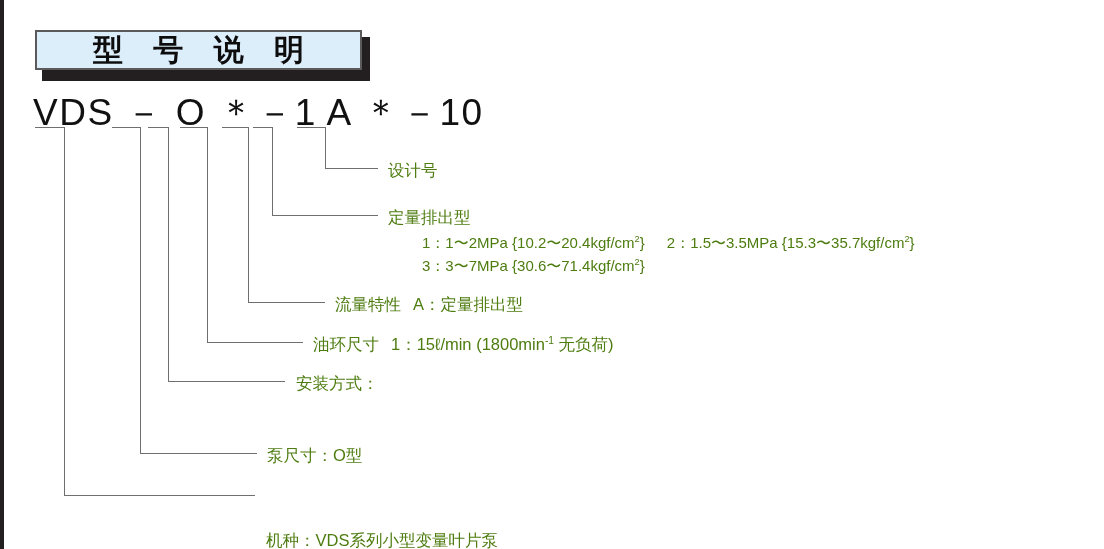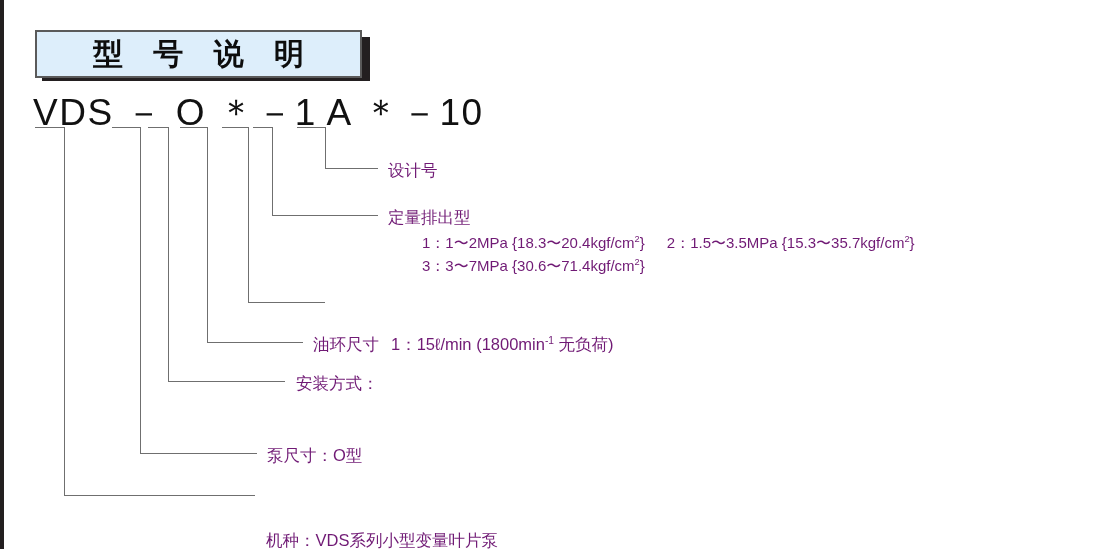--- a/index.html
+++ b/index.html
@@ -33,21 +33,21 @@
     top: 37px;
     width: 328px;
     height: 44px;
     background: #231f20;
   }
   .title-box {
     position: absolute;
     left: 35px;
     top: 30px;
     width: 327px;
-    height: 48px;
+    height: 40px;
     background: #ddeefb;
     border: 2px solid #5a5a5a;
     box-sizing: border-box;
     display: flex;
     align-items: center;
     justify-content: center;
   }
   .title-text {
     font-size: 30px;
     font-weight: bold;
@@ -79,21 +79,21 @@
   .vline {
     position: absolute;
     width: 0;
     border-left: 1.6px solid #6f6f6f;
   }
 
   
   .callout {
     position: absolute;
     font-size: 16.5px;
-    color: #701a75;
+    color: #4d7c0f;
     white-space: nowrap;
     line-height: 1.55;
   }
   .callout .sub {
     display: block;
     font-size: 15px;
   }
   .indent-1 { padding-left: 34px; }
   .indent-2 { padding-left: 56px; }
   sup {
@@ -147,27 +147,30 @@
   <div class="hline" style="left:140px; top:453px; width:117px;"></div>
   <div class="hline" style="left:64px; top:495px; width:191px;"></div>
 
   <div class="callout" style="left:388px; top:158px;">
     <span>设计号</span>
   </div>
 
   <div class="callout" style="left:388px; top:205px;">
     <span>定量排出型</span>
     <span class="sub indent-1">
-      <span>1：1〜2MPa {18.3〜20.4kgf/cm</span><sup>2</sup><span>}</span><span class="gap-wide"></span><span>2：1.5〜3.5MPa {15.3〜35.7kgf/cm</span><sup>2</sup><span>}</span>
+      <span>1：1〜2MPa {10.2〜20.4kgf/cm</span><sup>2</sup><span>}</span><span class="gap-wide"></span><span>2：1.5〜3.5MPa {15.3〜35.7kgf/cm</span><sup>2</sup><span>}</span>
     </span>
     <span class="sub indent-1">
       <span>3：3〜7MPa {30.6〜71.4kgf/cm</span><sup>2</sup><span>}</span>
     </span>
   </div>
 
+  <div class="callout" style="left:335px; top:292px;">
+    <span>流量特性</span><span class="gap-mid"></span><span>A：定量排出型</span>
+  </div>
 
   <div class="callout" style="left:313px; top:332px;">
     <span>油环尺寸</span><span class="gap-mid"></span><span>1：15</span><span>ℓ</span><span>/min (1800min</span><sup>-1</sup><span> 无负荷)</span>
   </div>
 
   <div class="callout" style="left:296px; top:371px;">
     <span>安装方式：</span>
   </div>
 
   <div class="callout" style="left:267px; top:443px;">

